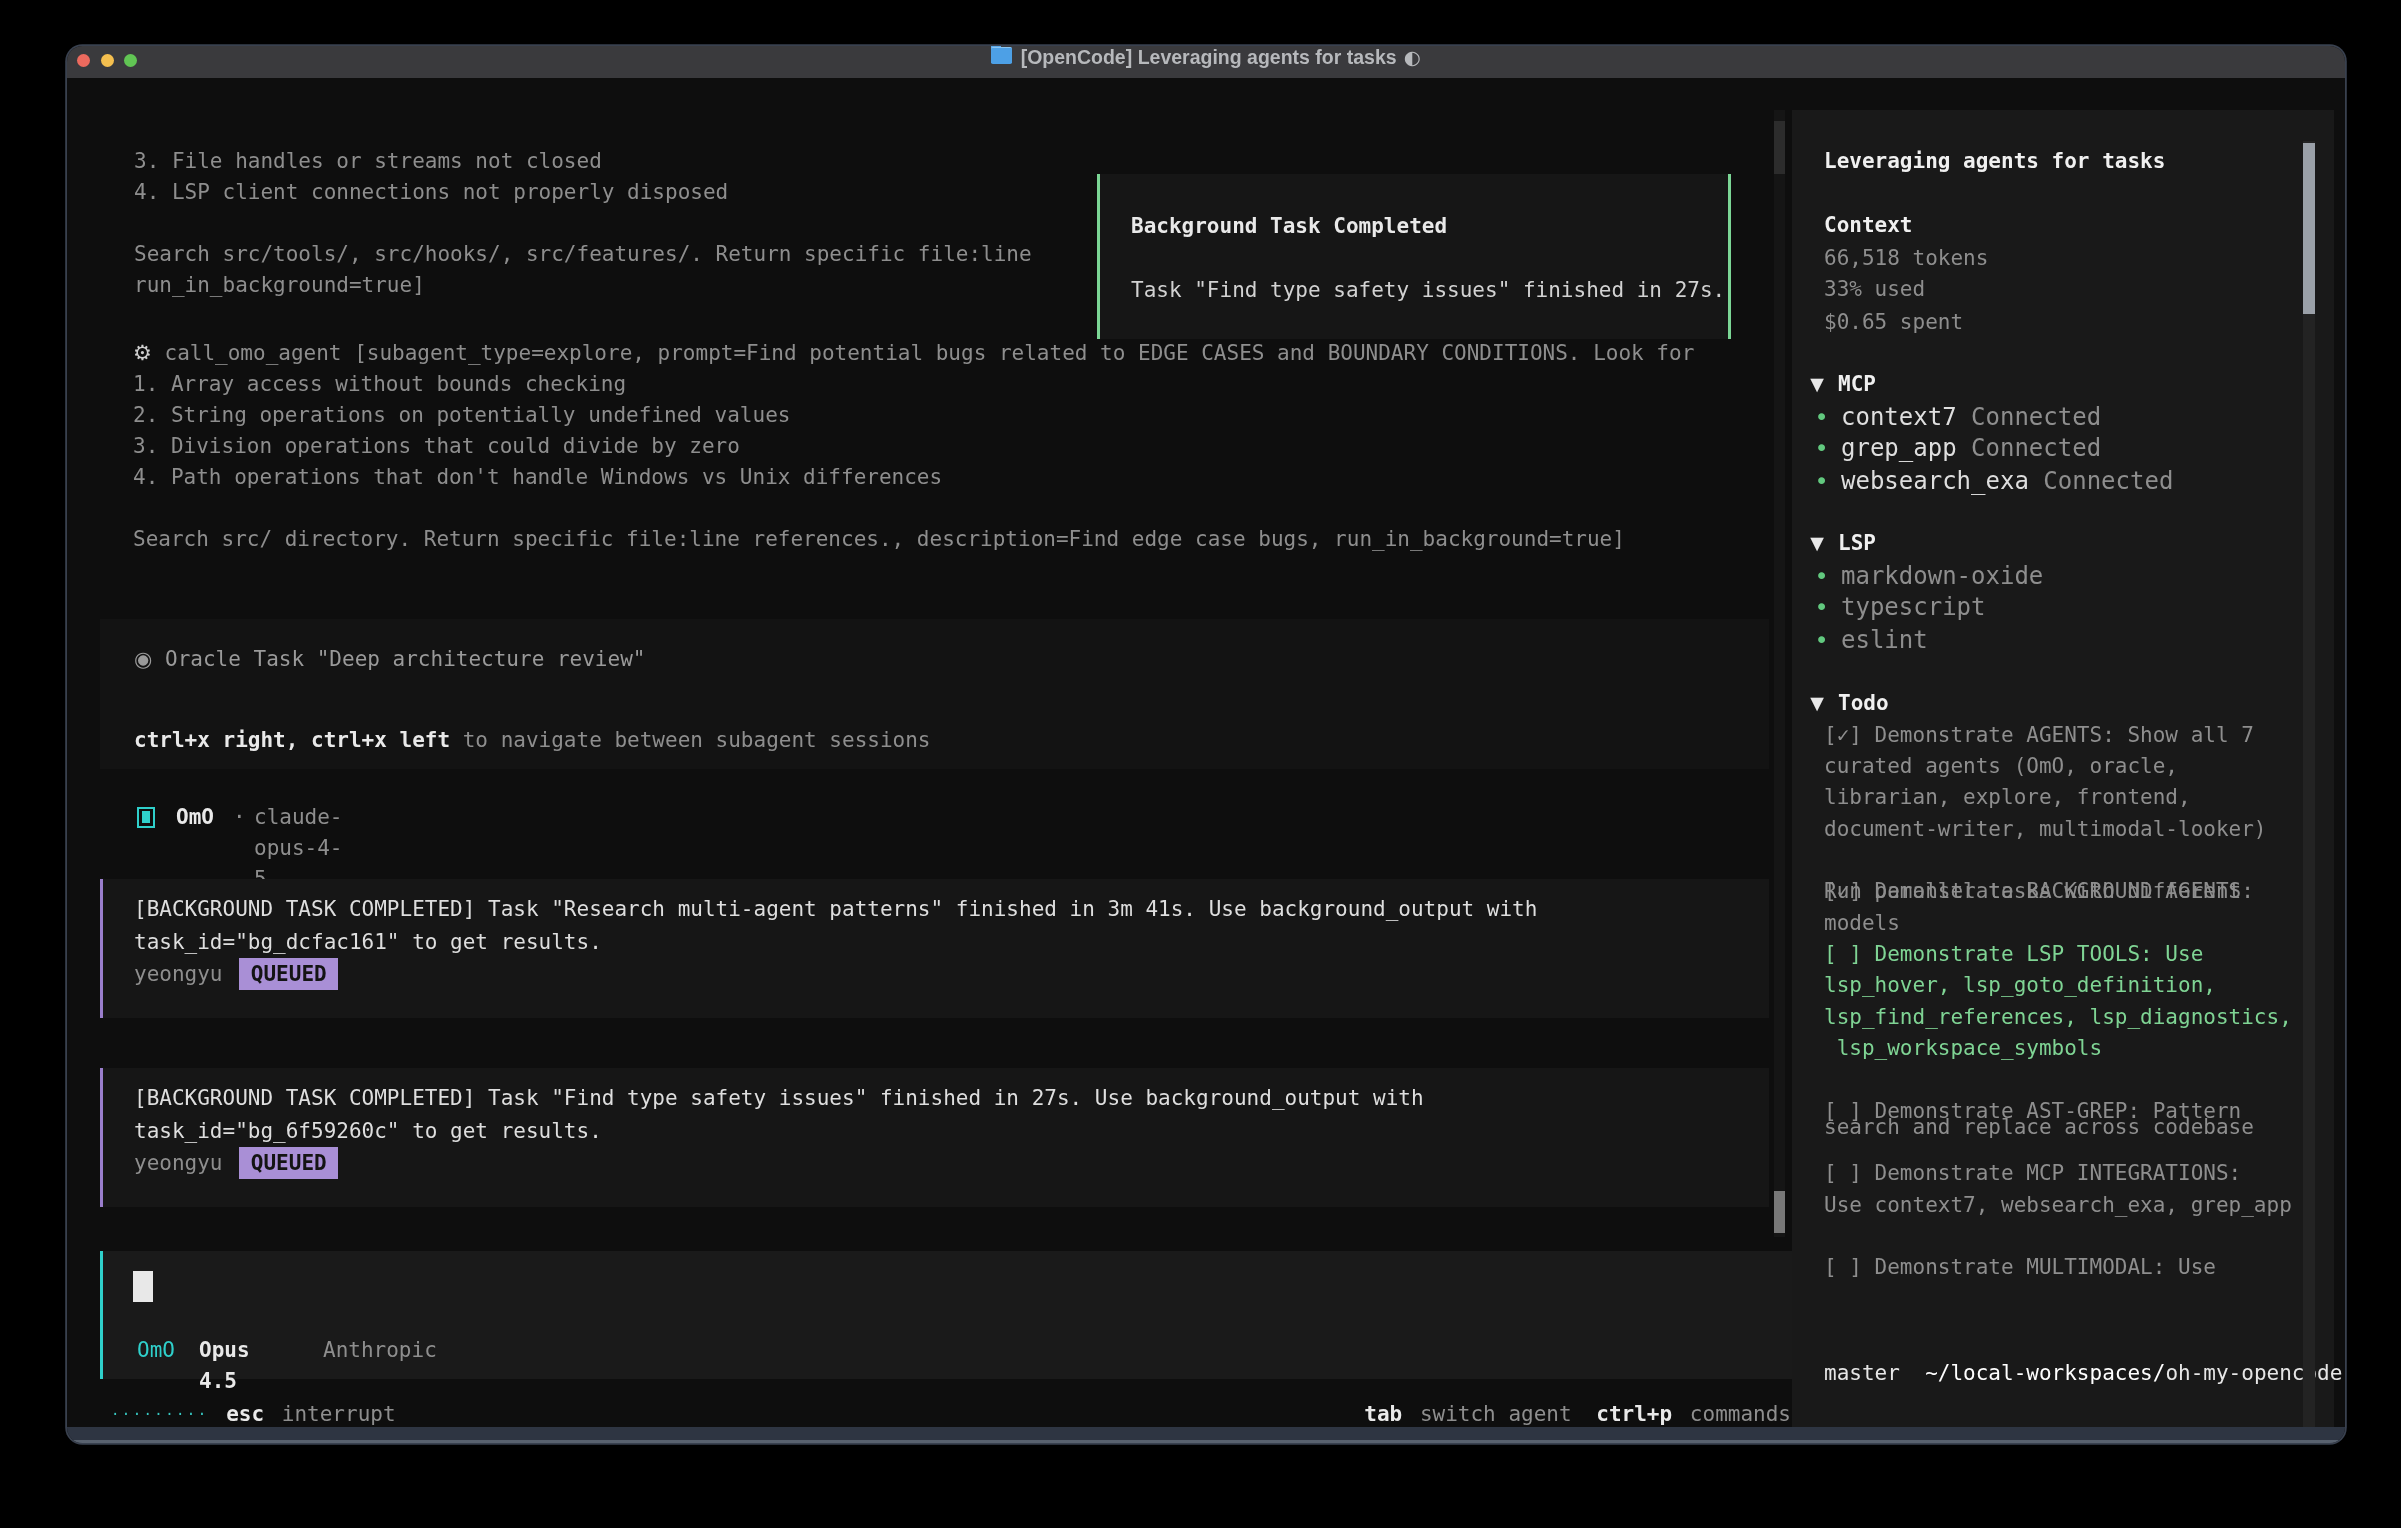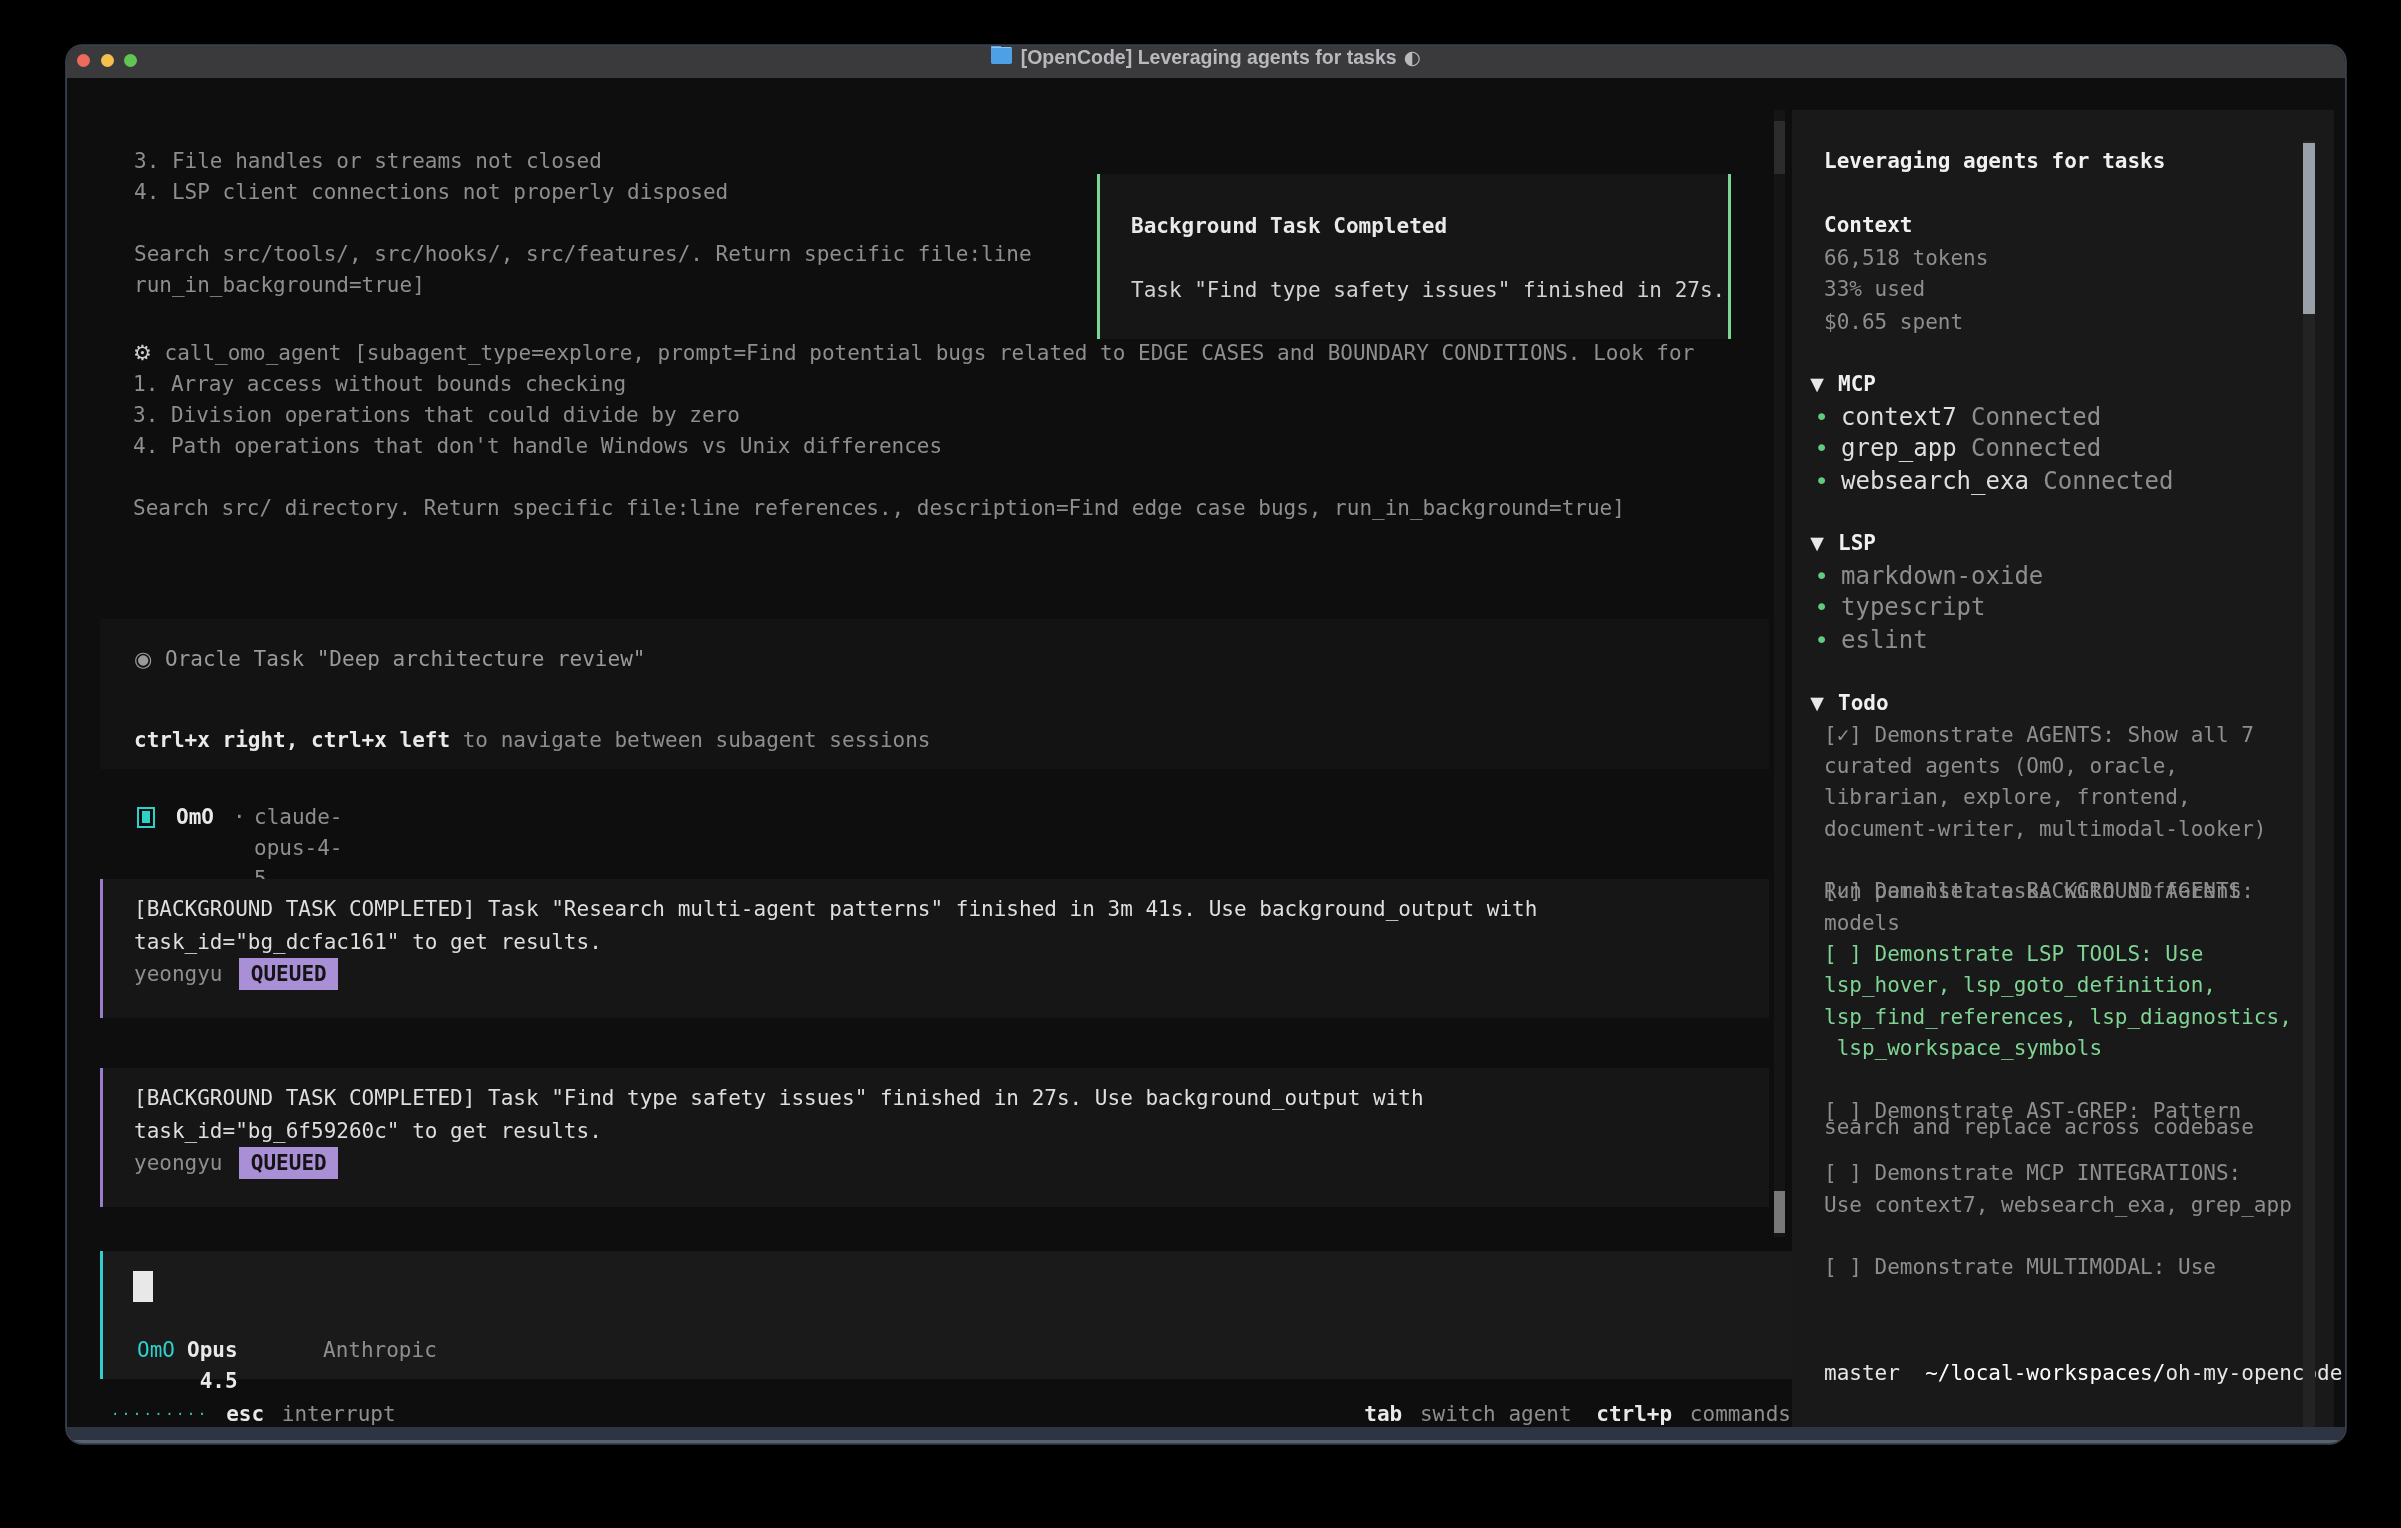--- a/index.html
+++ b/index.html
@@ -71,21 +71,21 @@
     height:32px;line-height:32px;padding:0 11.8px;
   }
 
   .input-box{
     position:absolute;left:33px;top:1173px;width:1694px;height:128px;background:#1a1a1a;
     border-left:3px solid #2fd0cb;box-sizing:border-box;
   }
   .cursor{position:absolute;left:30px;top:20px;width:20px;height:31px;background:#e8e8e8;}
   .input-meta{position:absolute;top:84px;height:31px;line-height:31px;font-size:21px;}
   .im-agent{position:absolute;left:34px;color:#2fd0cb;}
-  .im-model{position:absolute;left:84px;color:#e9e9e9;font-weight:bold;text-align:right;}
+  .im-model{position:absolute;left:96px;color:#e9e9e9;font-weight:bold;}
   .im-provider{position:absolute;left:220px;color:#8e8e8e;}
 
   .statusbar{position:absolute;left:0;top:1321px;width:2278px;height:31px;line-height:31px;font-size:21px;}
   .sb-left{position:absolute;left:44px;display:flex;align-items:center;gap:17.7px;}
   .sb-dots{color:#37c9c3;font-size:14px;letter-spacing:2.4px;line-height:31px;}
   .sb-right{position:absolute;right:554px;display:flex;gap:17.7px;}
   .sb-gap{margin-left:7px;}
 
   .scrollbar-main{position:absolute;left:1707px;top:32px;width:10.6px;height:1127px;background:#151515;}
   .sb-thumb-dark{position:absolute;left:0;top:10.6px;width:10.6px;height:53px;background:#2c2c2c;}
@@ -142,20 +142,21 @@
     </div>
 
     <div class="notification">
       <div class="tline boldwhite notif-title">Background Task Completed</div>
       <div class="tline notif-body">Task "Find type safety issues" finished in 27s.</div>
     </div>
 
     <div class="tool-block">
       <div class="tline gray"><span class="gear">⚙</span><span> </span><span>call_omo_agent [subagent_type=explore, prompt=Find potential bugs related to EDGE CASES and BOUNDARY CONDITIONS. Look for</span></div>
       <div class="tline gray">1. Array access without bounds checking</div>
+      <div class="tline gray">2. String operations on potentially undefined values</div>
       <div class="tline gray">3. Division operations that could divide by zero</div>
       <div class="tline gray">4. Path operations that don't handle Windows vs Unix differences</div>
       <div class="tline gray"></div>
       <div class="tline gray">Search src/ directory. Return specific file:line references., description=Find edge case bugs, run_in_background=true]</div>
     </div>
 
     <div class="oracle-box">
       <div class="tline oracle-title"><span class="oracle-icon">◉</span><span> </span><span>Oracle Task "Deep architecture review"</span></div>
       <div class="tline oracle-hint"><span class="boldwhite">ctrl+x right, ctrl+x left</span><span class="gray"> to navigate between subagent sessions</span></div>
     </div>

